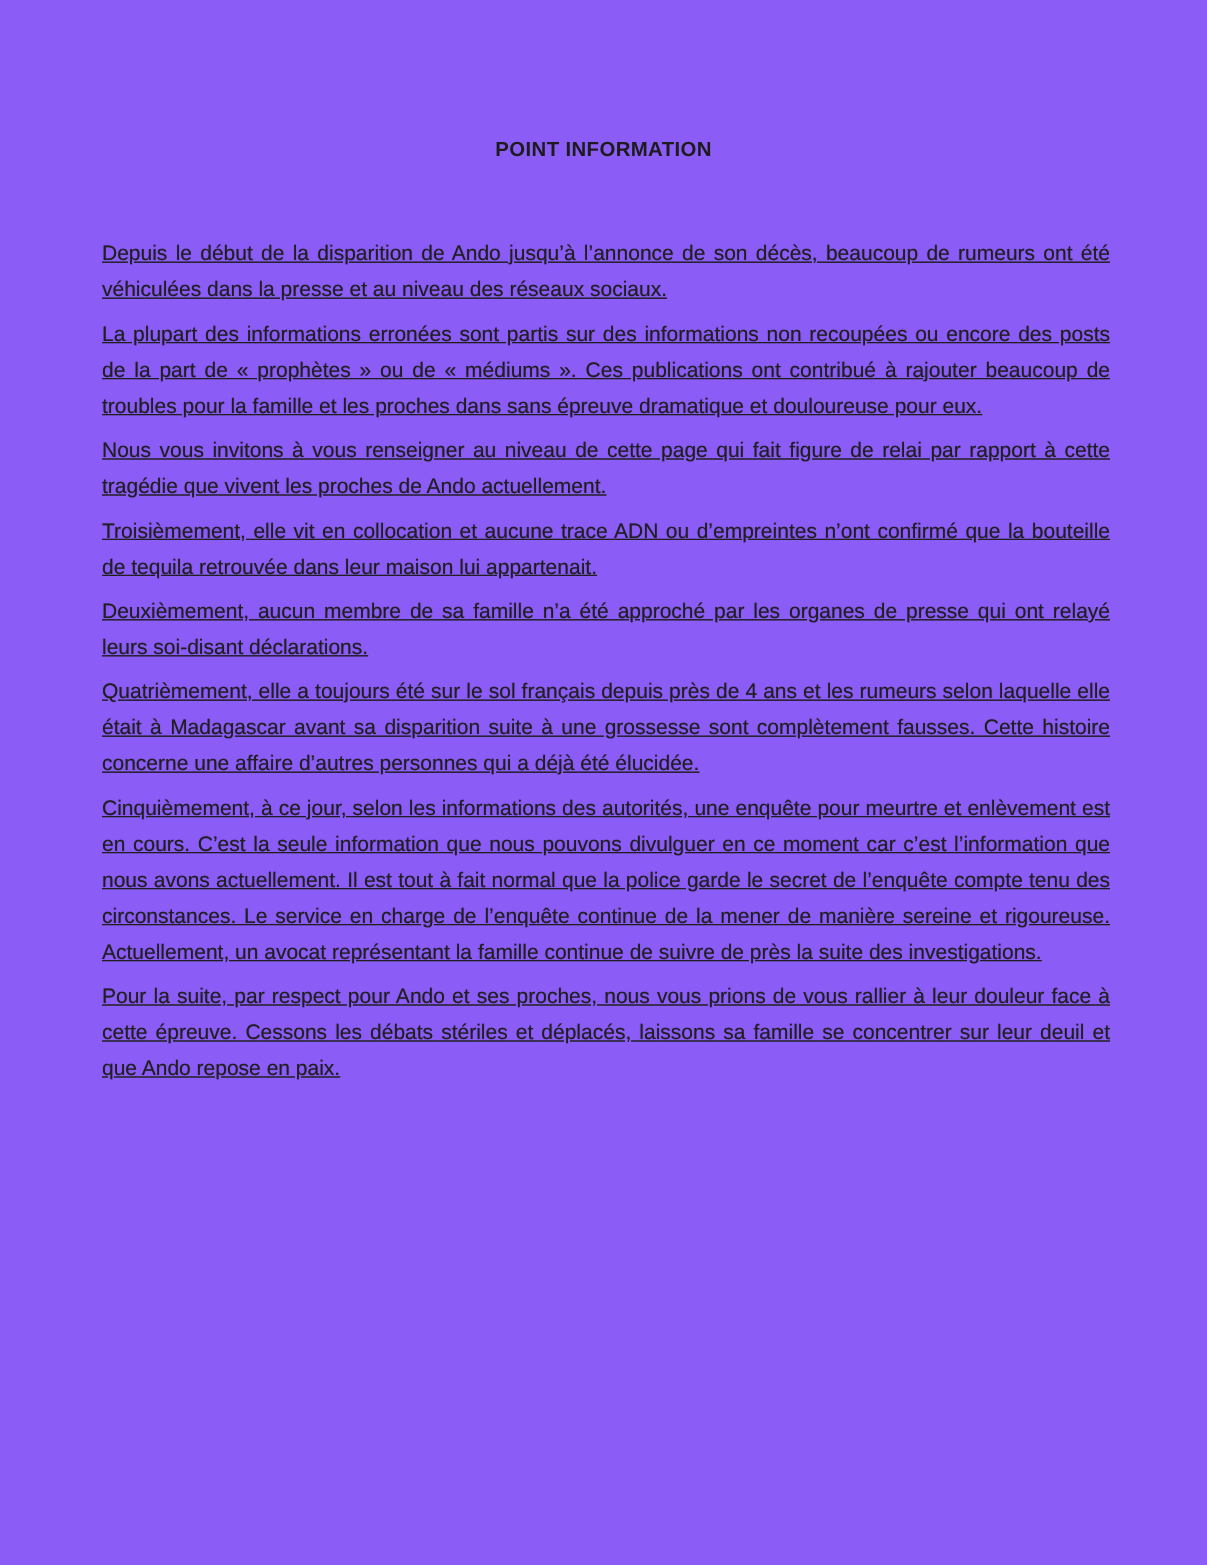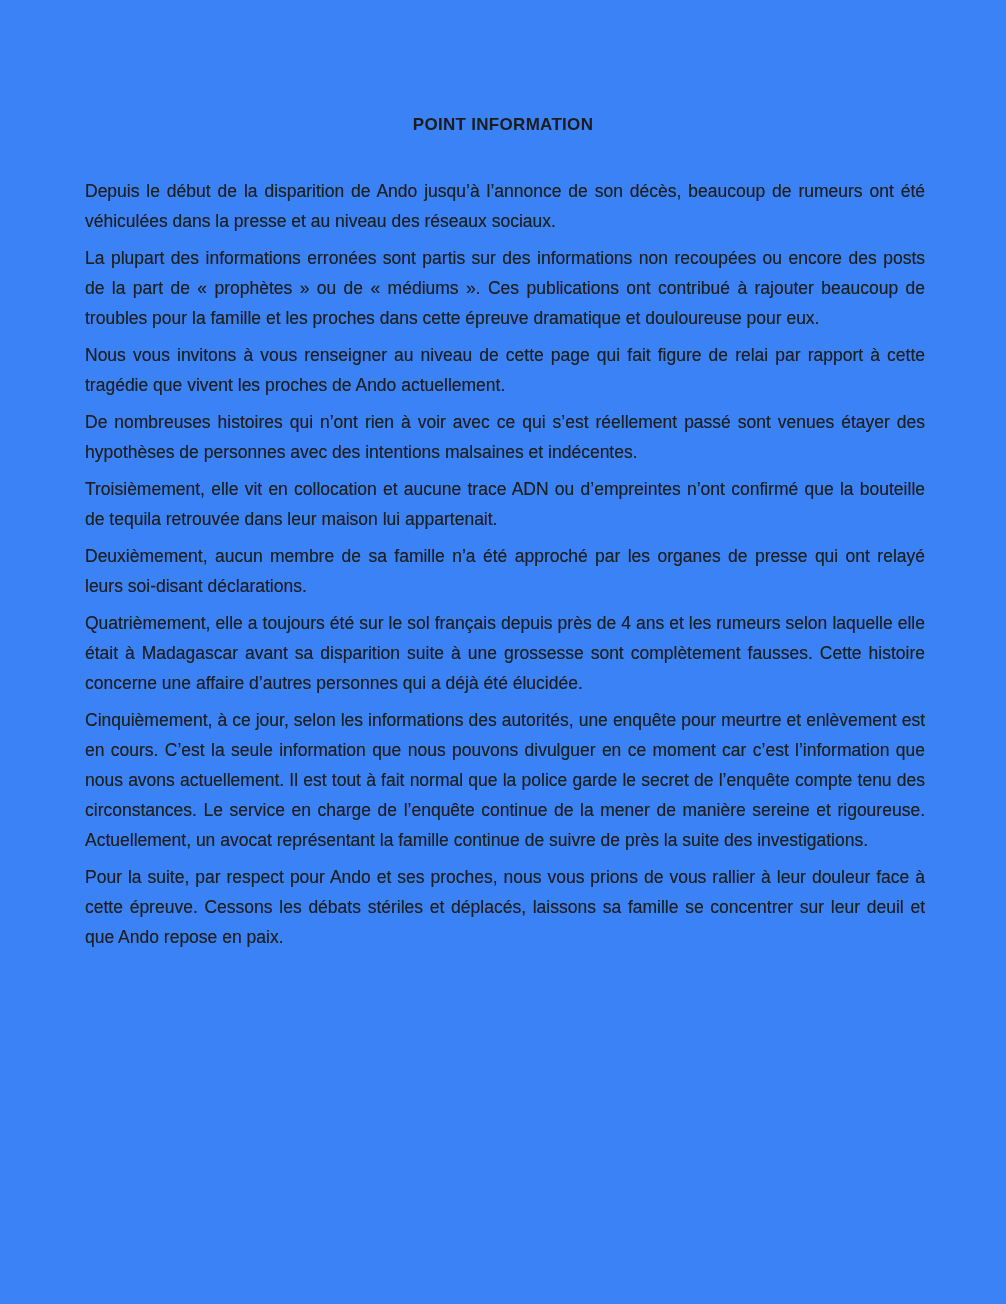--- a/index.html
+++ b/index.html
@@ -20,45 +20,45 @@
     margin: 0;
     padding-top: 115px;
     text-align: center;
     font-size: 17px;
     font-weight: bold;
     letter-spacing: 0.3px;
     color: #1c1c1c;
   }
   .content {
     position: absolute;
-    top: 176px;
+    top: 196px;
     left: 85px;
     width: 840px;
+    text-decoration: underline;
   }
   .content p {
     margin: 0 0 7px 0;
     font-size: 17.5px;
     line-height: 30px;
     text-align: justify;
     color: #1f1f1f;
     text-shadow: 0 0 0.6px rgba(30,30,30,0.55);
   }
   .content p:last-child {
     margin-bottom: 0;
   }
 </style>
 </head>
 <body>
 
-<div class="page" style="background: #3b82f6; color: rgb(31, 31, 31);">
+<div class="page" style="background: #8b5cf6; color: rgb(31, 31, 31);">
   <h1 class="title">POINT INFORMATION</h1>
   <div class="content">
       <p>Depuis le début de la disparition de Ando jusqu’à l’annonce de son décès, beaucoup de rumeurs ont été véhiculées dans la presse et au niveau des réseaux sociaux.</p>
-      <p>La plupart des informations erronées sont partis sur des informations non recoupées ou encore des posts de la part de « prophètes » ou de « médiums ». Ces publications ont contribué à rajouter beaucoup de troubles pour la famille et les proches dans cette épreuve dramatique et douloureuse pour eux.</p>
+      <p>La plupart des informations erronées sont partis sur des informations non recoupées ou encore des posts de la part de « prophètes » ou de « médiums ». Ces publications ont contribué à rajouter beaucoup de troubles pour la famille et les proches dans sans épreuve dramatique et douloureuse pour eux.</p>
       <p>Nous vous invitons à vous renseigner au niveau de cette page qui fait figure de relai par rapport à cette tragédie que vivent les proches de Ando actuellement.</p>
-      <p>De nombreuses histoires qui n’ont rien à voir avec ce qui s’est réellement passé sont venues étayer des hypothèses de personnes avec des intentions malsaines et indécentes.</p>
       <p>Troisièmement, elle vit en collocation et aucune trace ADN ou d’empreintes n’ont confirmé que la bouteille de tequila retrouvée dans leur maison lui appartenait.</p>
       <p>Deuxièmement, aucun membre de sa famille n’a été approché par les organes de presse qui ont relayé leurs soi-disant déclarations.</p>
       <p>Quatrièmement, elle a toujours été sur le sol français depuis près de 4 ans et les rumeurs selon laquelle elle était à Madagascar avant sa disparition suite à une grossesse sont complètement fausses. Cette histoire concerne une affaire d’autres personnes qui a déjà été élucidée.</p>
       <p>Cinquièmement, à ce jour, selon les informations des autorités, une enquête pour meurtre et enlèvement est en cours. C’est la seule information que nous pouvons divulguer en ce moment car c’est l’information que nous avons actuellement. Il est tout à fait normal que la police garde le secret de l’enquête compte tenu des circonstances. Le service en charge de l’enquête continue de la mener de manière sereine et rigoureuse. Actuellement, un avocat représentant la famille continue de suivre de près la suite des investigations.</p>
       <p>Pour la suite, par respect pour Ando et ses proches, nous vous prions de vous rallier à leur douleur face à cette épreuve. Cessons les débats stériles et déplacés, laissons sa famille se concentrer sur leur deuil et que Ando repose en paix.</p>
     </div>
 </div>
 
 </body></html>

